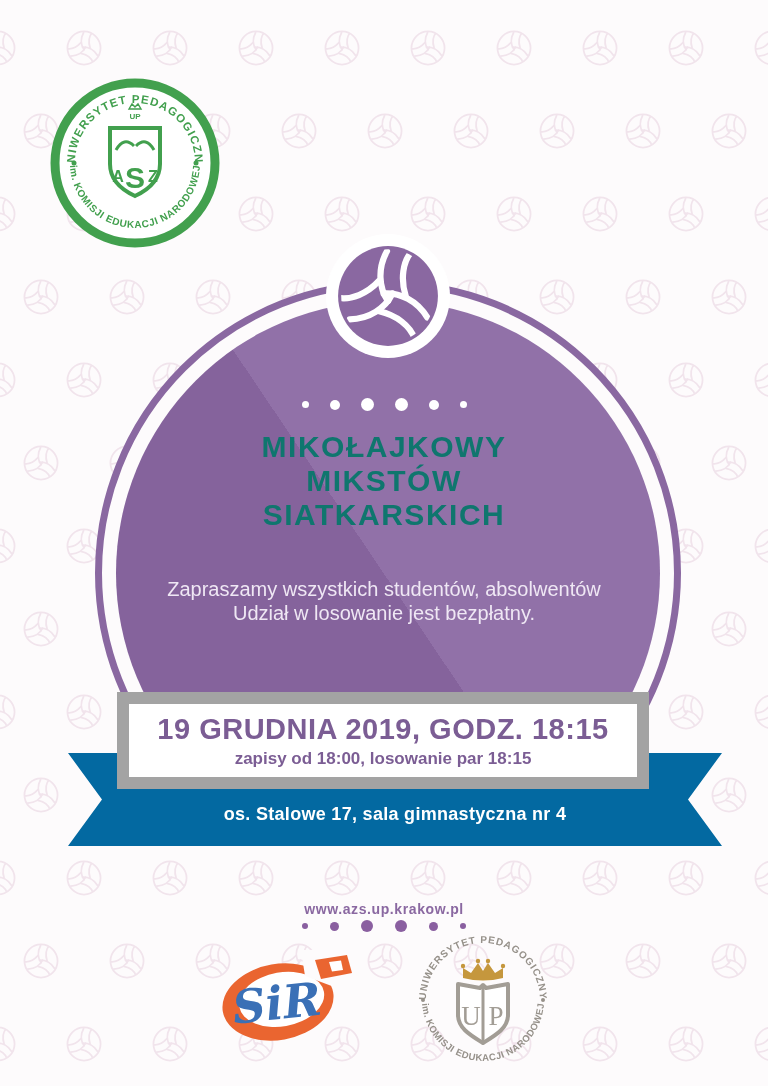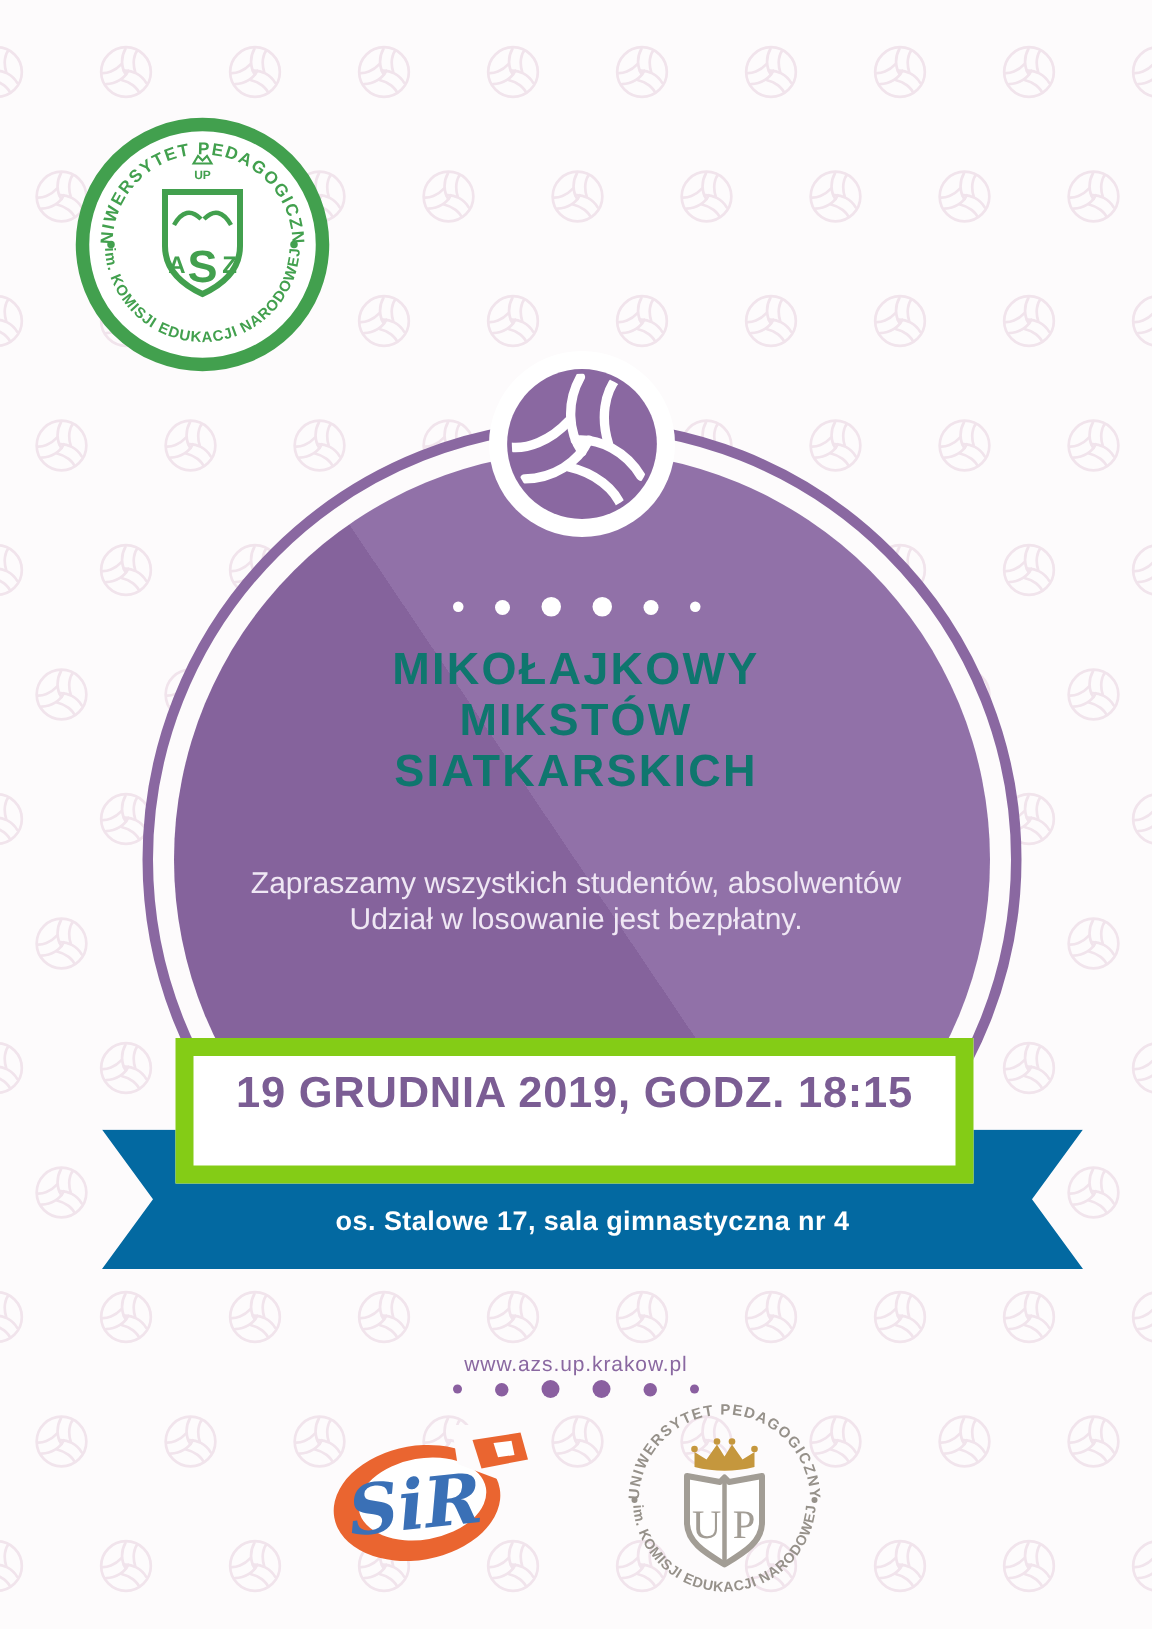--- a/index.html
+++ b/index.html
@@ -26,27 +26,27 @@
   .hero-title{position:absolute;left:0;right:0;top:430px;text-align:center;color:#0f766e;
               font-size:30px;line-height:34px;font-weight:bold;letter-spacing:1.5px;}
   .hero-desc{position:absolute;left:0;right:0;top:578px;text-align:center;color:#efe7f4;
              font-size:20px;line-height:23.5px;font-weight:normal;}
 
   
   .ribbon{position:absolute;left:68px;top:753px;width:654px;height:93px;background:#0369a1;z-index:2;
           clip-path:polygon(0 0,100% 0,calc(100% - 34px) 50%,100% 100%,0 100%,34px 50%);}
   .ribbon-label{position:absolute;left:0;right:0;top:51px;text-align:center;color:#ffffff;font-size:18px;font-weight:bold;letter-spacing:.3px;}
   .banner{position:absolute;left:117px;top:692px;width:532px;height:97px;box-sizing:border-box;
-          background:#ffffff;border:12px solid #84cc16;z-index:3;text-align:center;}
+          background:#ffffff;border:12px solid #a3a3a3;z-index:3;text-align:center;}
   .banner-date{margin-top:9px;color:#7b5d94;font-size:29px;line-height:32px;font-weight:bold;letter-spacing:.5px;}
   .banner-details{margin-top:3px;color:#7b5d94;font-size:17px;line-height:22px;font-weight:bold;}
 
   
   .site{position:absolute;left:0;right:0;top:901px;text-align:center;color:#8a68a1;
-        font-size:14px;font-weight:normal;letter-spacing:.6px;z-index:1;}
+        font-size:14px;font-weight:bold;letter-spacing:.6px;z-index:1;}
   .footer-dots{position:absolute;left:0;right:0;top:920px;display:flex;justify-content:center;align-items:center;column-gap:22px;z-index:1;}
   .footer-dots i{display:block;border-radius:50%;background:#8a5fa0;}
   .fdot-s{width:6px;height:6px;}
   .fdot-m{width:9px;height:9px;}
   .fdot-l{width:12px;height:12px;}
 
   
   .azs-logo{position:absolute;left:50px;top:78px;z-index:2;}
   .sir-logo{position:absolute;left:203px;top:950px;z-index:1;}
   .up-logo{position:absolute;left:408px;top:925px;z-index:1;}
@@ -142,20 +142,21 @@
       <path d="M66,72 q8,-14 18,-4" fill="none" stroke="#42a04e" stroke-width="3"></path>
       <path d="M104,72 q-8,-14 -18,-4" fill="none" stroke="#42a04e" stroke-width="3"></path>
       <text x="68" y="104" text-anchor="middle" font-size="16" font-weight="bold" fill="#42a04e">A</text>
       <text x="85" y="110" text-anchor="middle" font-size="30" font-weight="bold" fill="#42a04e">S</text>
       <text x="103" y="104" text-anchor="middle" font-size="16" font-weight="bold" fill="#42a04e">Z</text>
     </svg>
   </div>
 
   <div class="banner">
     <div class="banner-date">19 GRUDNIA 2019, GODZ. 18:15</div>
+    <div class="banner-details">zapisy od 18:00, losowanie par 18:15</div>
   </div>
 
   <div class="ribbon">
     <div class="ribbon-label">os. Stalowe 17, sala gimnastyczna nr 4</div>
   </div>
 
   <div class="site">www.azs.up.krakow.pl</div>
 
   <div class="footer-dots">
     <i class="fdot-s"></i>

